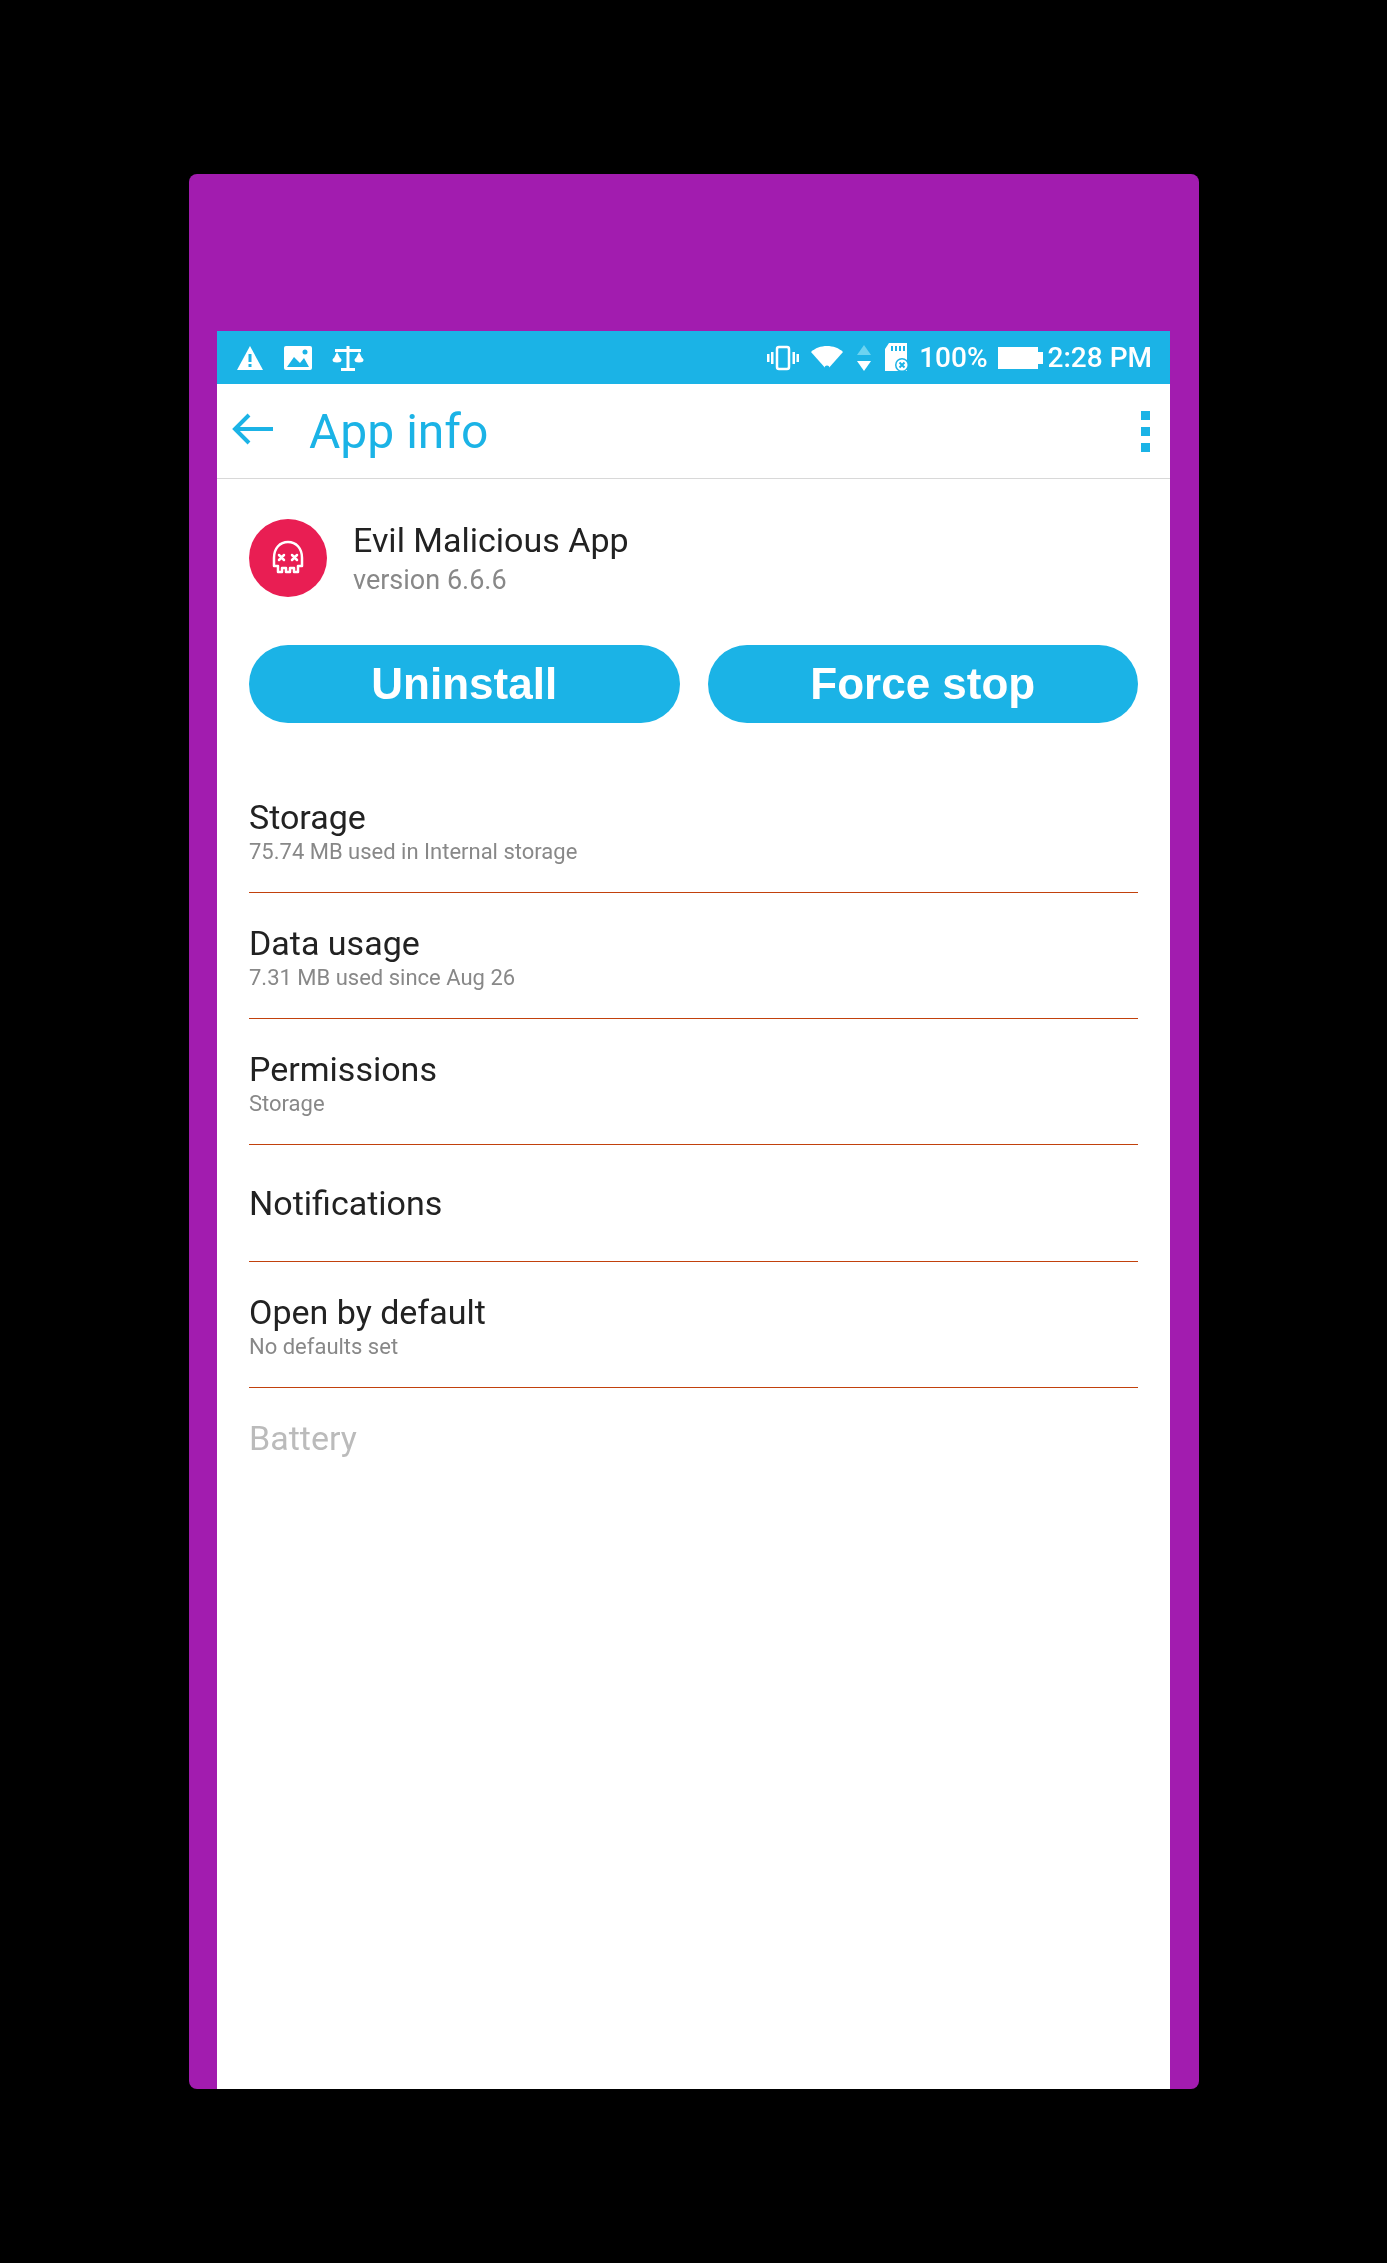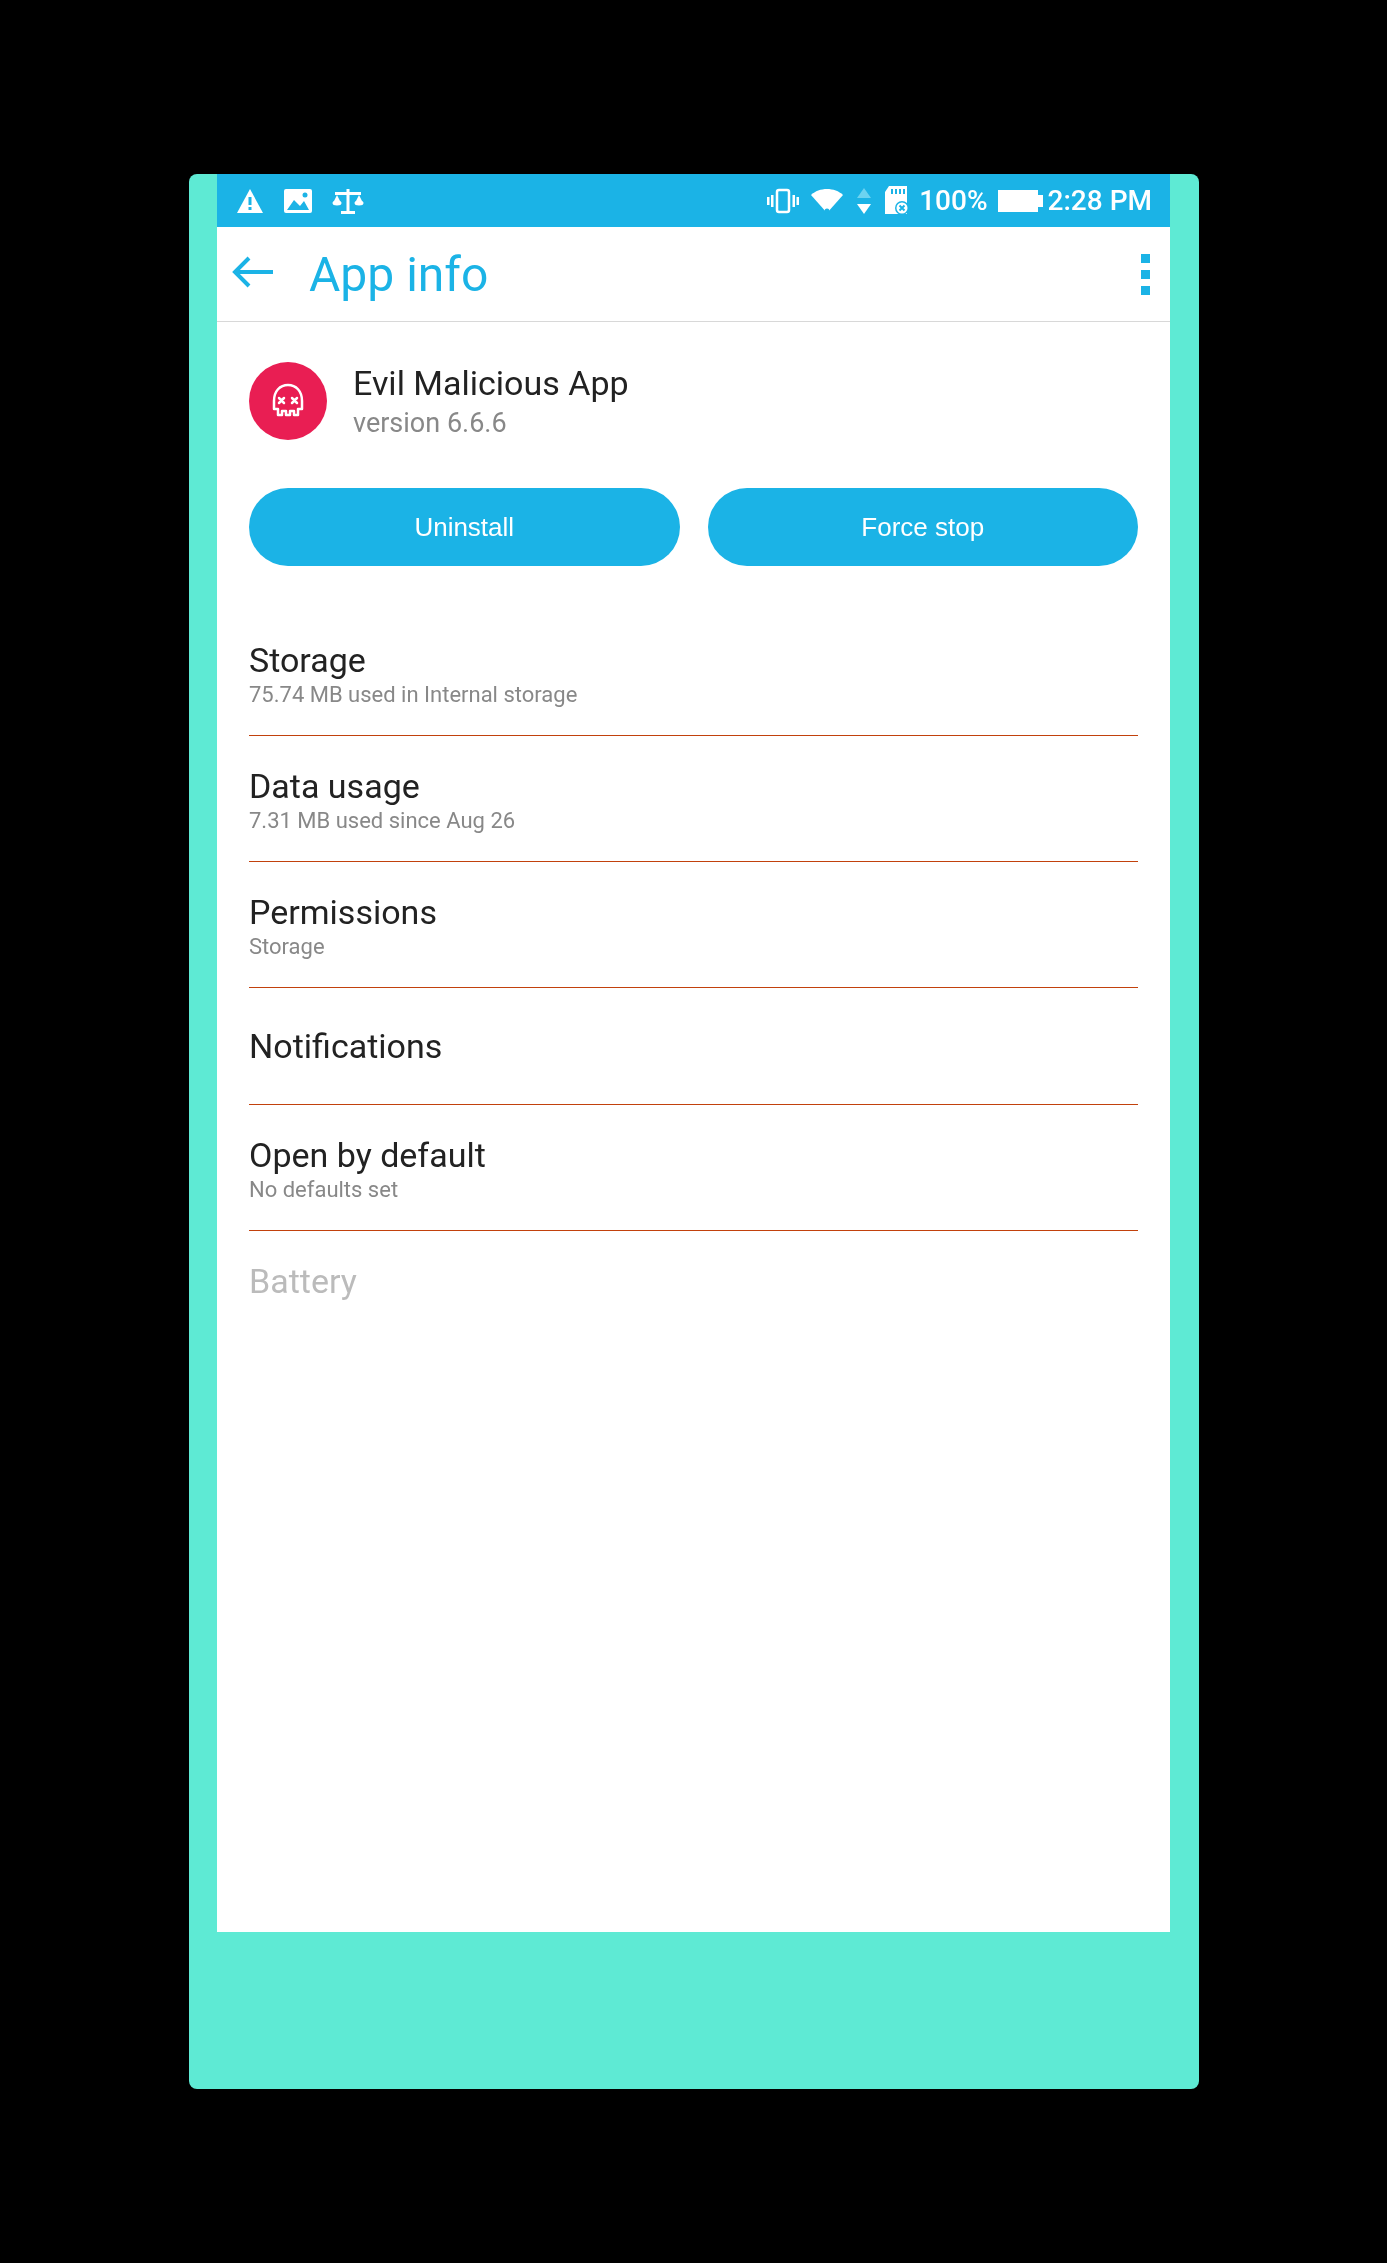--- a/index.html
+++ b/index.html
@@ -8,23 +8,23 @@
       height: 2263px;
       background: #000;
       font-family: -apple-system, BlinkMacSystemFont, 'Segoe UI', Roboto, sans-serif;
       display: flex;
       align-items: center;
       justify-content: center;
     }
     .device-frame {
       width: 1010px;
       height: 1915px;
-      background: #5eead4;
-      display: flex;
-      align-items: flex-start;
+      background: #a21caf;
+      display: flex;
+      align-items: flex-end;
       justify-content: center;
       border-radius: 8px;
     }
     .screen {
       width: 953px;
       height: 1758px;
       background: #fff;
       overflow: hidden;
       position: relative;
     }
@@ -57,21 +57,21 @@
     .app-header { display: flex; align-items: center; gap: 26px; padding: 40px 32px 30px 32px; }
     .app-icon {
       width: 78px; height: 78px; border-radius: 50%;
       background: #E91E53; display: flex; align-items: center; justify-content: center;
     }
     .app-name { font-size: 34px; color: #222; font-weight: 400; }
     .app-version { font-size: 27px; color: #888; margin-top: 4px; }
     .button-row { display: flex; gap: 28px; padding: 18px 32px 44px 32px; }
     .pill-btn {
       flex: 1; height: 78px; border-radius: 40px; background: #1BB3E6;
-      color: #fff; font-size: 26px; font-weight: 400;
+      color: #fff; font-size: 44px; font-weight: 700;
       display: flex; align-items: center; justify-content: center;
       border: none; cursor: pointer;
     }
     .list { padding: 0 32px; }
     .list-item { padding: 30px 0 28px 0; border-bottom: 1px solid #c2410c; }
     .list-item.no-sub { padding: 38px 0; }
     .list-title { font-size: 34px; color: #222; font-weight: 400; }
     .list-sub { font-size: 22px; color: #888; margin-top: 2px; }
     .list-item.cut { border-bottom: none; }
     .list-item.cut .list-title { color: #bbb; }

